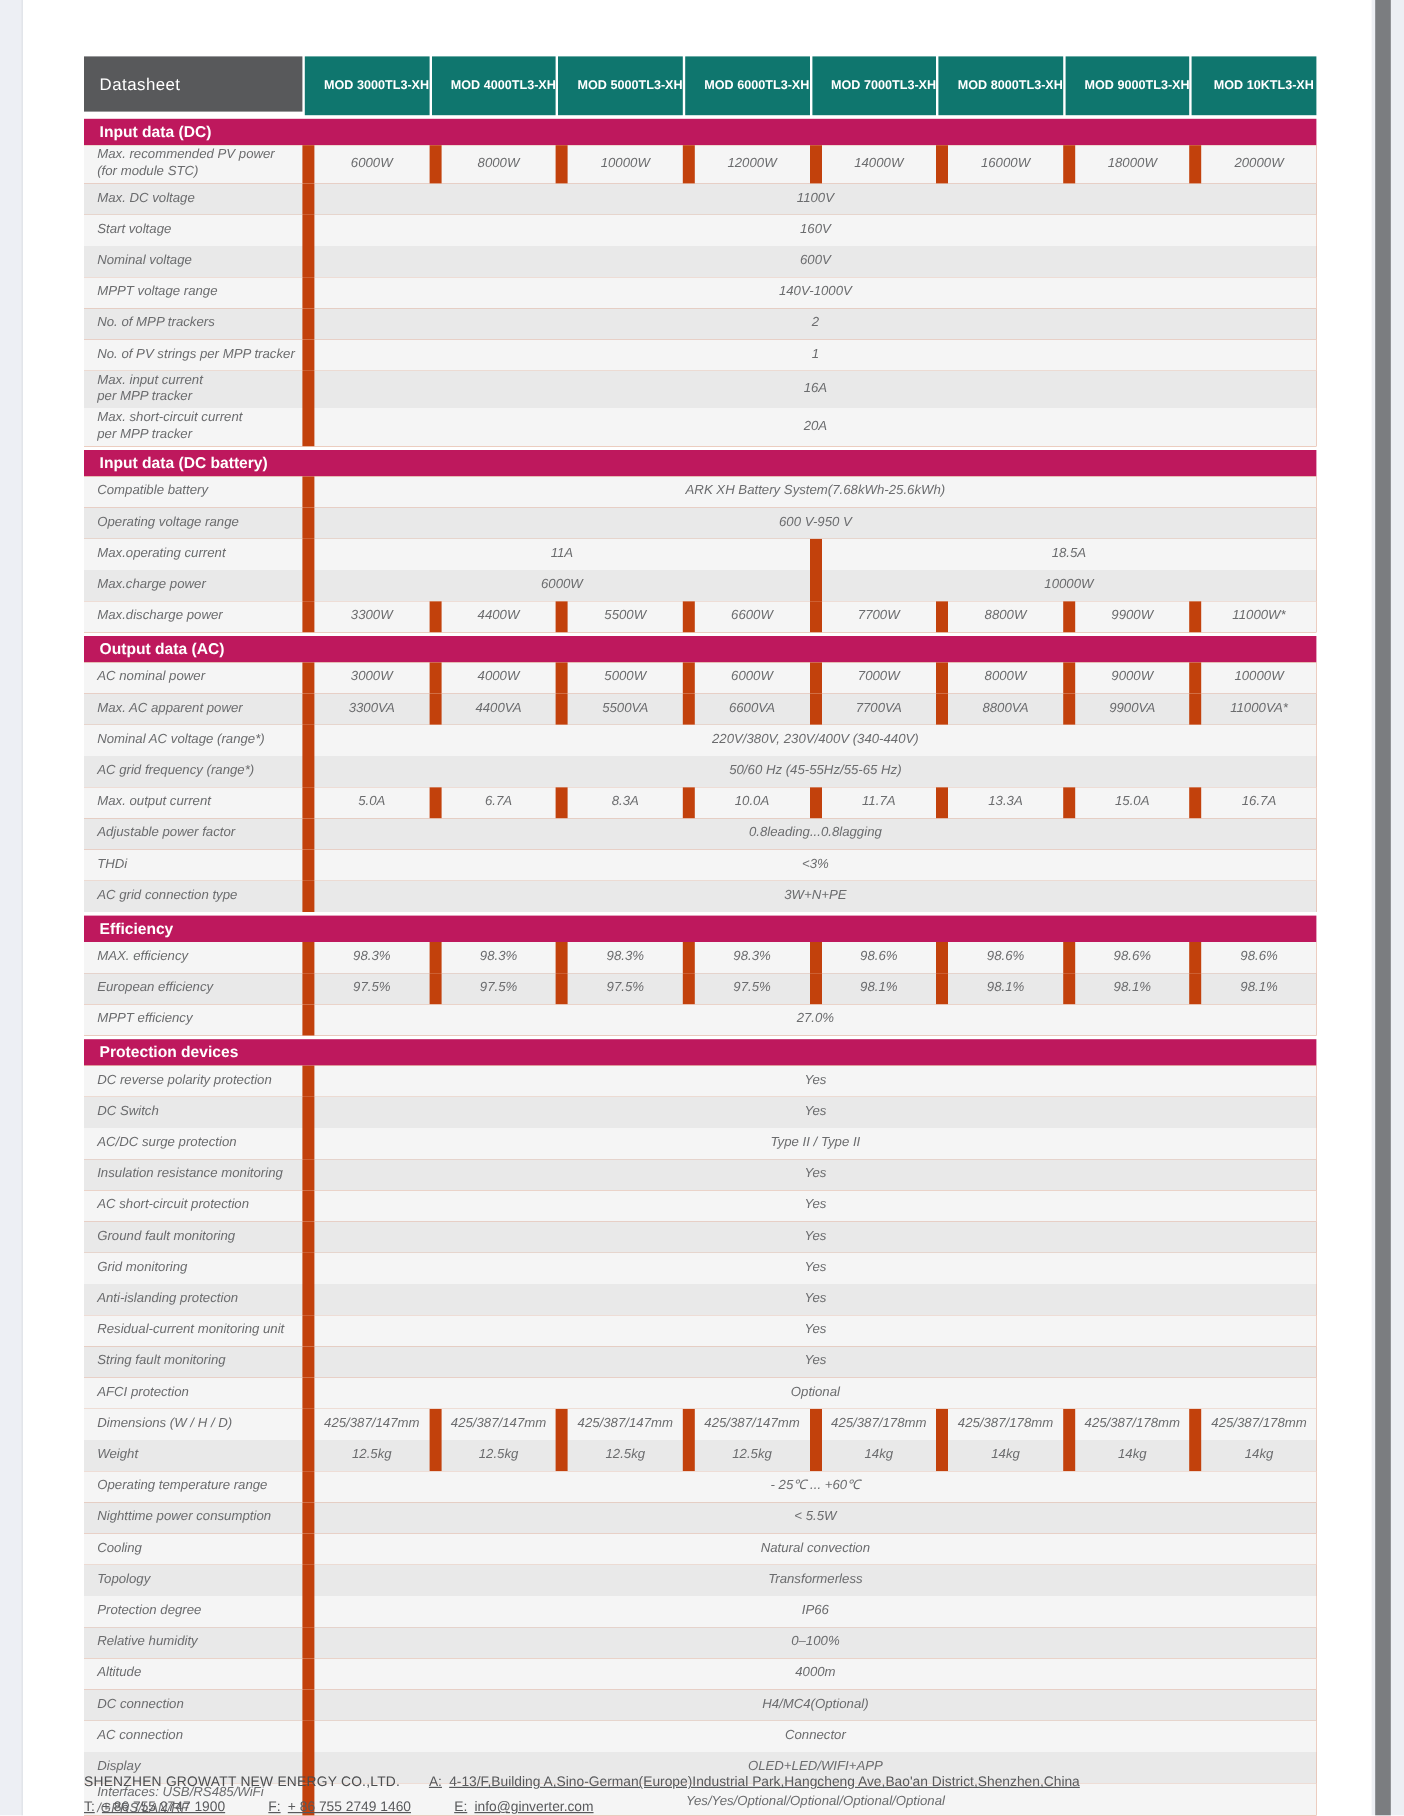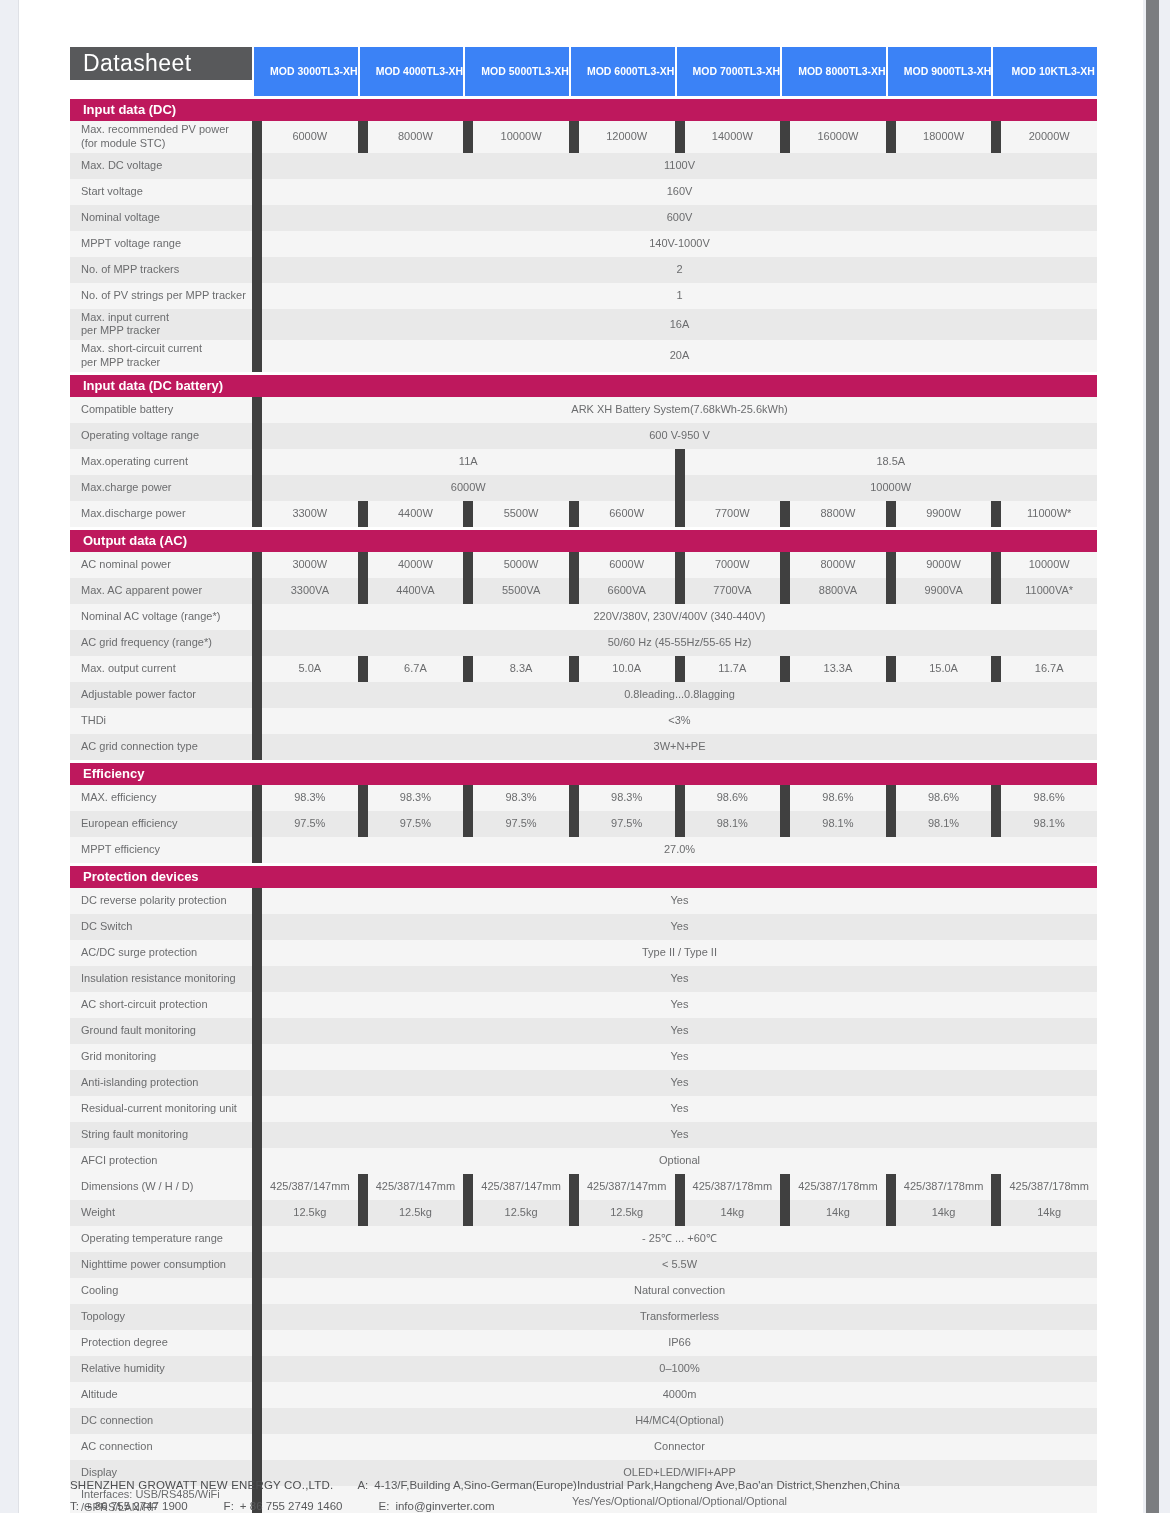--- a/index.html
+++ b/index.html
@@ -9,44 +9,44 @@
   }
   .left-strip{position:absolute;left:0;top:0;width:18px;height:100%;
     background:#edeff4;border-right:1px solid #dfe1e6;}
   .right-rail{position:absolute;right:0;top:0;width:27px;height:100%;background:#edeff4;}
   .right-rail .rail-bar{position:absolute;left:3px;top:0;width:13px;height:100%;background:#7b7d80;}
 
   .page{position:absolute;left:70px;top:47px;width:1027px;}
 
   
   .thead{display:grid;grid-template-columns:182px repeat(8,1fr);gap:0 2px;margin-bottom:3px;}
-  .th-title{background:#58595b;color:#ffffff;font-size:23px;letter-spacing:.4px;
-    display:flex;align-items:center;padding-left:13px;height:33px;}
-  .th-model{background:#3b82f6;color:#ffffff;font-size:10.5px;font-weight:bold;
+  .th-title{background:#58595b;color:#ffffff;font-size:14px;letter-spacing:.4px;
+    display:flex;align-items:center;padding-left:13px;height:46px;}
+  .th-model{background:#0f766e;color:#ffffff;font-size:10.5px;font-weight:bold;
     display:flex;align-items:center;justify-content:center;text-align:center;height:49px;line-height:1.1;padding-left:16px;}
 
   
   .band{background:#be185d;color:#ffffff;font-weight:bold;font-size:13px;
     padding:3px 0 4px 13px;margin-top:3px;line-height:15px;}
 
   
-  .row{display:grid;grid-template-columns:182px repeat(8,1fr);gap:0 10px;background:#404040;}
+  .row{display:grid;grid-template-columns:182px repeat(8,1fr);gap:0 10px;background:#c2410c;font-style:italic;}
   .rows .row:nth-child(odd) .cell{background:#f5f5f5;}
   .rows .row:nth-child(even) .cell{background:#e9e9e9;}
   .cell{min-height:22px;display:flex;align-items:center;font-size:11px;color:#6b6c6e;}
   .lbl{padding:2px 4px 2px 11px;white-space:pre-line;line-height:1.25;}
   .val{justify-content:center;text-align:center;padding:2px 2px;line-height:1.2;}
   .val.full{grid-column:2 / -1;}
   .val.half{grid-column:span 4;}
 
   
   .footer{position:absolute;left:0;top:1432px;width:1027px;color:#58595b;font-size:11.5px;}
   .footer .line{display:flex;align-items:baseline;}
   .footer .company{font-weight:normal;color:#4c4d4f;margin-right:24px;letter-spacing:.2px;}
-  .footer .pair{margin-right:36px;}
+  .footer .pair{margin-right:36px;text-decoration:underline;}
   .footer .pair .k{margin-right:6px;}
   .footer .line2{margin-top:9px;}
 </style>
 </head>
 <body>
 
 <div class="left-strip"></div>
 
 <div class="page">
 

